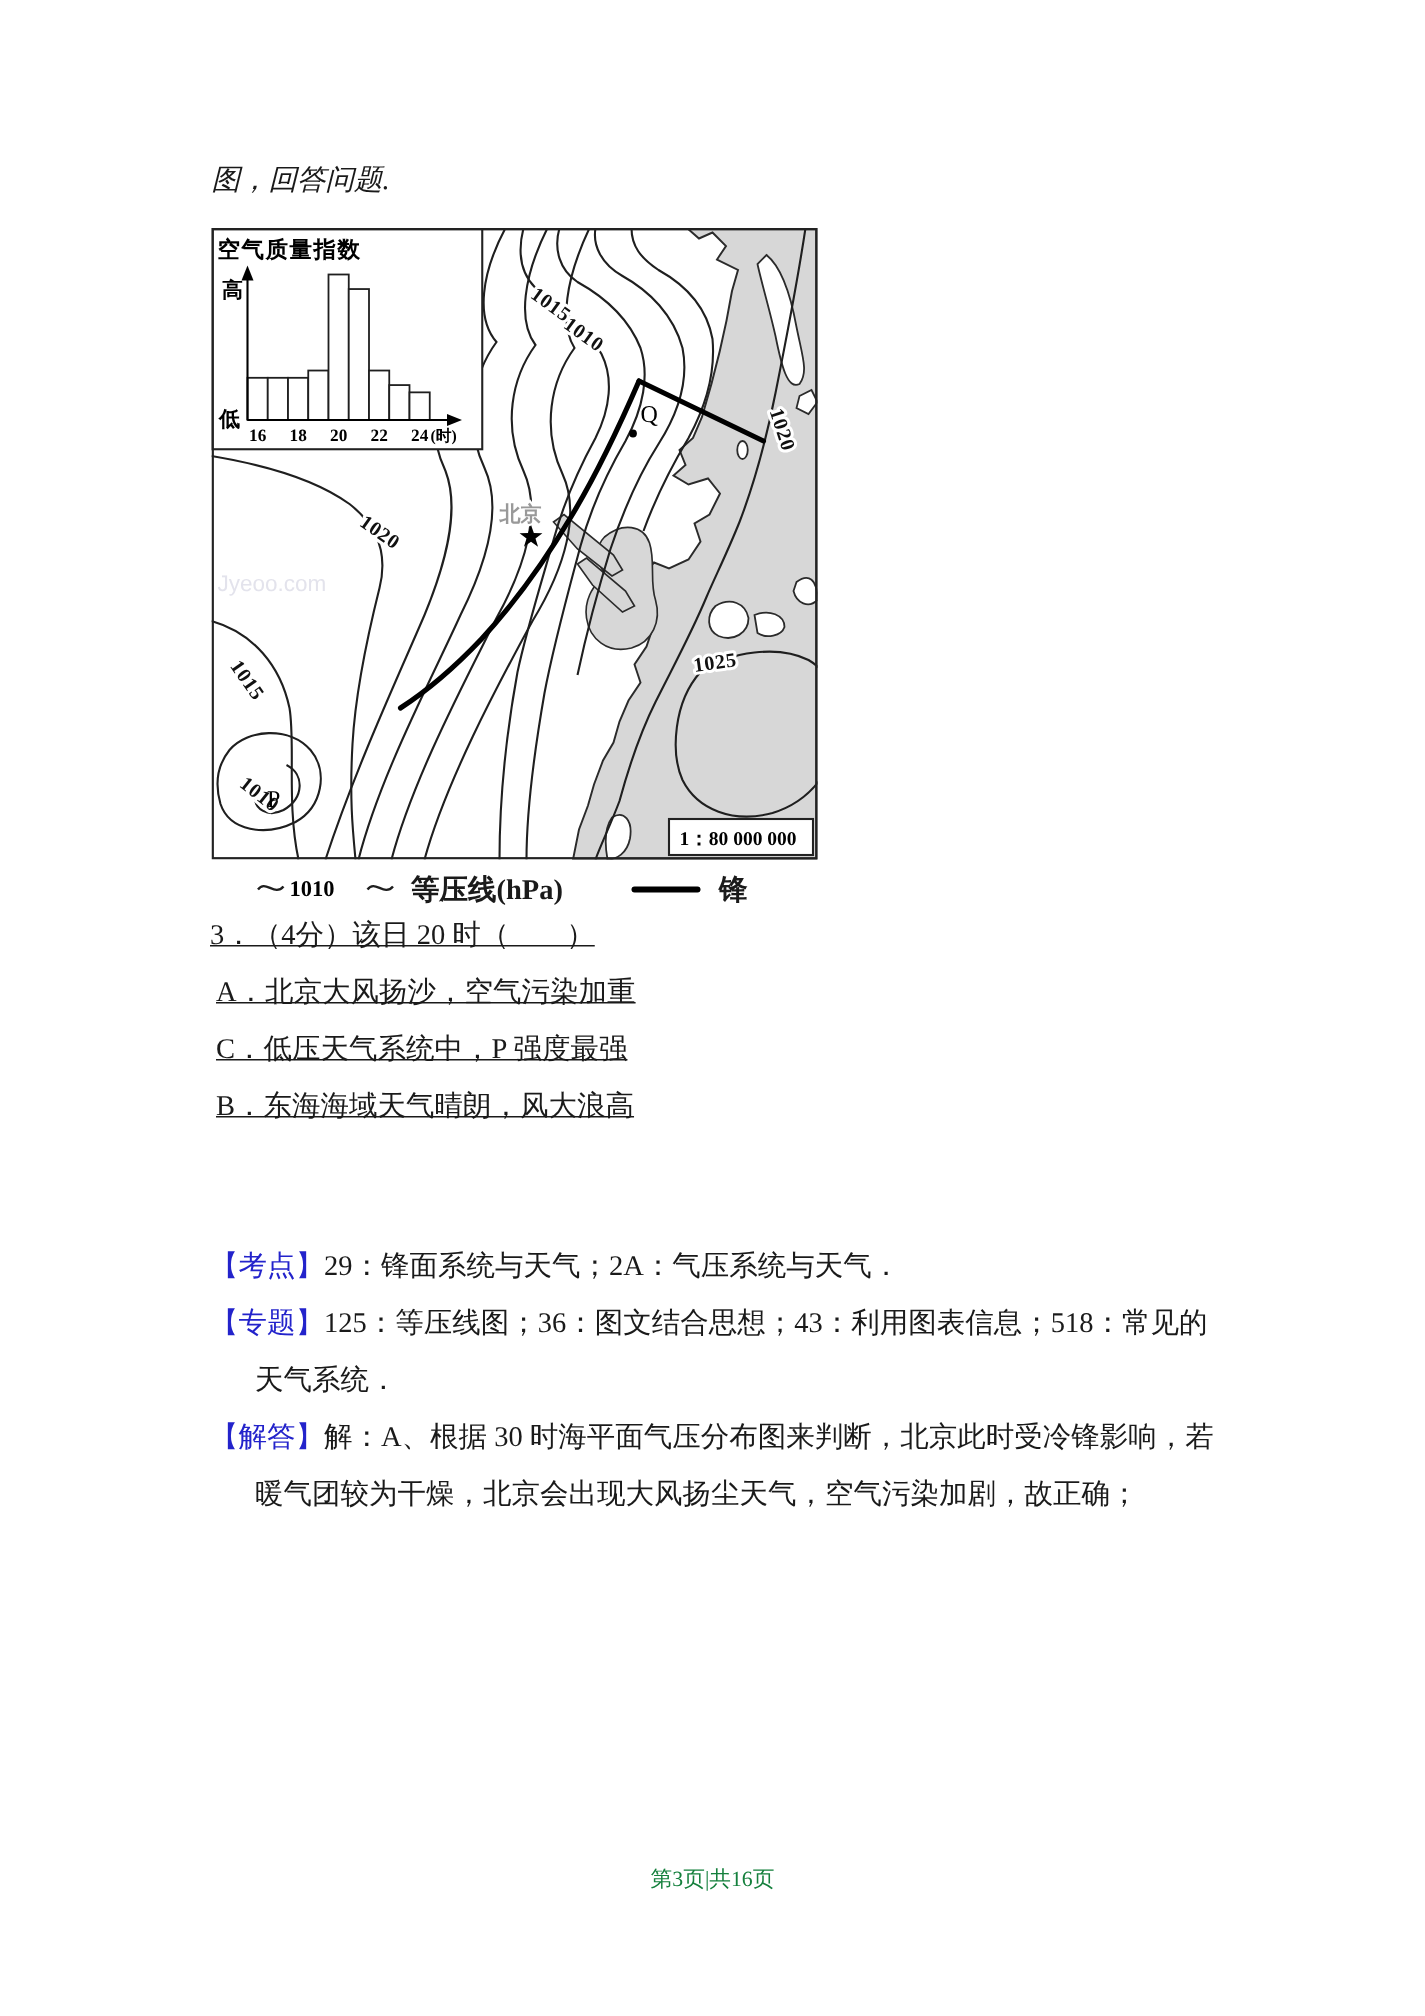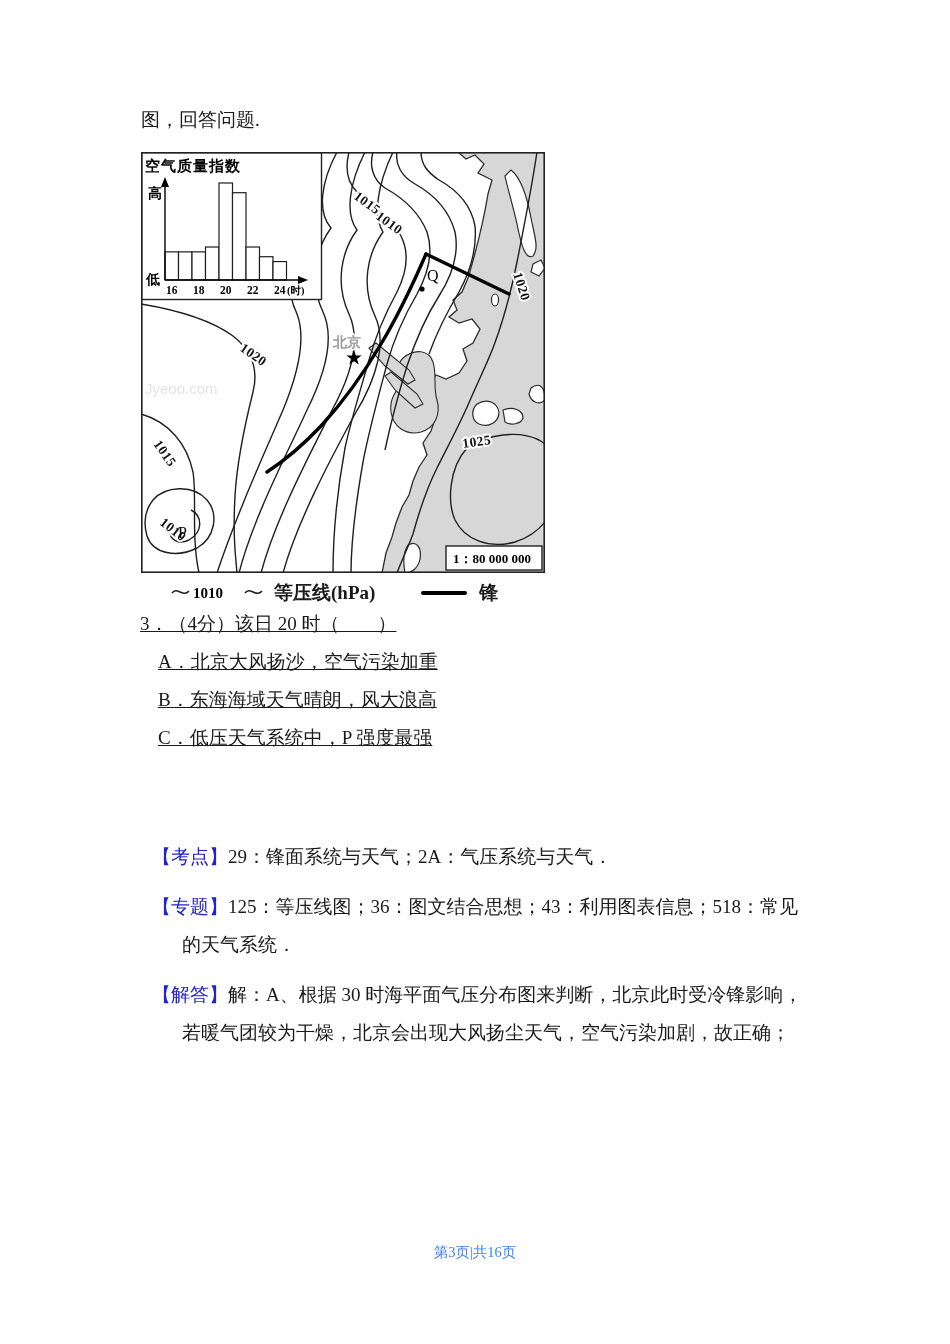--- a/index.html
+++ b/index.html
@@ -1,27 +1,27 @@
 <!DOCTYPE html>
 <html><head>
 <meta charset="utf-8">
 <style>
   html,body{margin:0;padding:0;background:#fff;}
   .page{position:relative;width:950px;height:1344px;background:#fff;overflow:hidden;
         font-family:"Liberation Serif",serif;color:#1a1a1a;}
-  .intro{position:absolute;left:141px;top:107px;font-size:19px;}
+  .intro{position:absolute;left:141px;top:107px;font-size:19px;font-style:italic;}
   .figure{position:absolute;left:141px;top:152px;width:404px;height:421px;}
   .legendrow{position:absolute;left:170px;top:580px;display:flex;align-items:center;font-size:19px;font-weight:700;}
   .legend-front-line{display:inline-block;width:46px;height:4px;background:#000;border-radius:2px;}
   .question{position:absolute;left:140px;top:605px;width:690px;font-size:19px;line-height:38px;text-decoration:underline;}
-  .question .opt{margin-left:18px;}
+  .question .opt{margin-left:4px;}
   .sections{position:absolute;left:140px;top:826px;width:678px;font-size:19px;line-height:38px;}
-  .sec{margin:12px;padding-left:30px;text-indent:-30px;}
+  .sec{margin:0;padding-left:30px;text-indent:-30px;}
   .blue{color:#2323cb;}
-  .footer{position:absolute;left:0;right:0;top:1243px;text-align:center;font-size:14.5px;color:#3b82f6;}
+  .footer{position:absolute;left:0;right:0;top:1243px;text-align:center;font-size:14.5px;color:#15803d;}
   
   .sea{fill:#d7d7d7;stroke:#2b2b2b;stroke-width:1.3;}
   .seafill{fill:#d7d7d7;stroke:#2b2b2b;stroke-width:1.1;}
   .isl{fill:#ffffff;stroke:#2b2b2b;stroke-width:1.2;}
   .iso{fill:none;stroke:#1f1f1f;stroke-width:1.4;}
   .front{fill:none;stroke:#000;stroke-width:3.4;stroke-linecap:round;}
   .lbl{font:700 13.5px "Liberation Serif",serif;fill:#111;letter-spacing:.5px;
        paint-order:stroke;stroke:#fff;stroke-width:4px;stroke-linejoin:round;}
   .citytxt{font:700 14px "Liberation Serif",serif;fill:#999;
        paint-order:stroke;stroke:#fff;stroke-width:3px;}
@@ -150,22 +150,22 @@
       <path class="sqg" d="M75,10 C80,3 86,15 92,8" data-name="isobar-squiggle-icon"></path>
     </svg>
     <span style="margin-left:8px" data-name="isobar-legend-label">等压线(hPa)</span>
     <span class="legend-front-line" style="margin-left:46px" data-name="front-legend-line-icon"></span>
     <span style="margin-left:12px" data-name="front-legend-label">锋</span>
   </div>
 
   <div class="question" data-name="question-3">
     <div data-name="question-stem">3．（4分）该日 20 时（　　）</div>
     <div class="opt" data-name="option-a">A．北京大风扬沙，空气污染加重</div>
+    <div class="opt" data-name="option-c">C．低压天气系统中，P 强度最强</div>
     <div class="opt" data-name="option-b">B．东海海域天气晴朗，风大浪高</div>
-    <div class="opt" data-name="option-c">C．低压天气系统中，P 强度最强</div>
   </div>
 
   <div class="sections" data-name="answer-sections">
     <p class="sec" data-name="section-kaodian"><span class="blue" data-name="section-label">【考点】</span><span data-name="section-text">29：锋面系统与天气；2A：气压系统与天气．</span></p>
     <p class="sec" data-name="section-zhuanti"><span class="blue" data-name="section-label">【专题】</span><span data-name="section-text">125：等压线图；36：图文结合思想；43：利用图表信息；518：常见的天气系统．</span></p>
     <p class="sec" data-name="section-jieda"><span class="blue" data-name="section-label">【解答】</span><span data-name="section-text">解：A、根据 30 时海平面气压分布图来判断，北京此时受冷锋影响，若暖气团较为干燥，北京会出现大风扬尘天气，空气污染加剧，故正确；</span></p>
   </div>
 
   <div class="footer" data-name="page-footer">第3页|共16页</div>
 </div>

